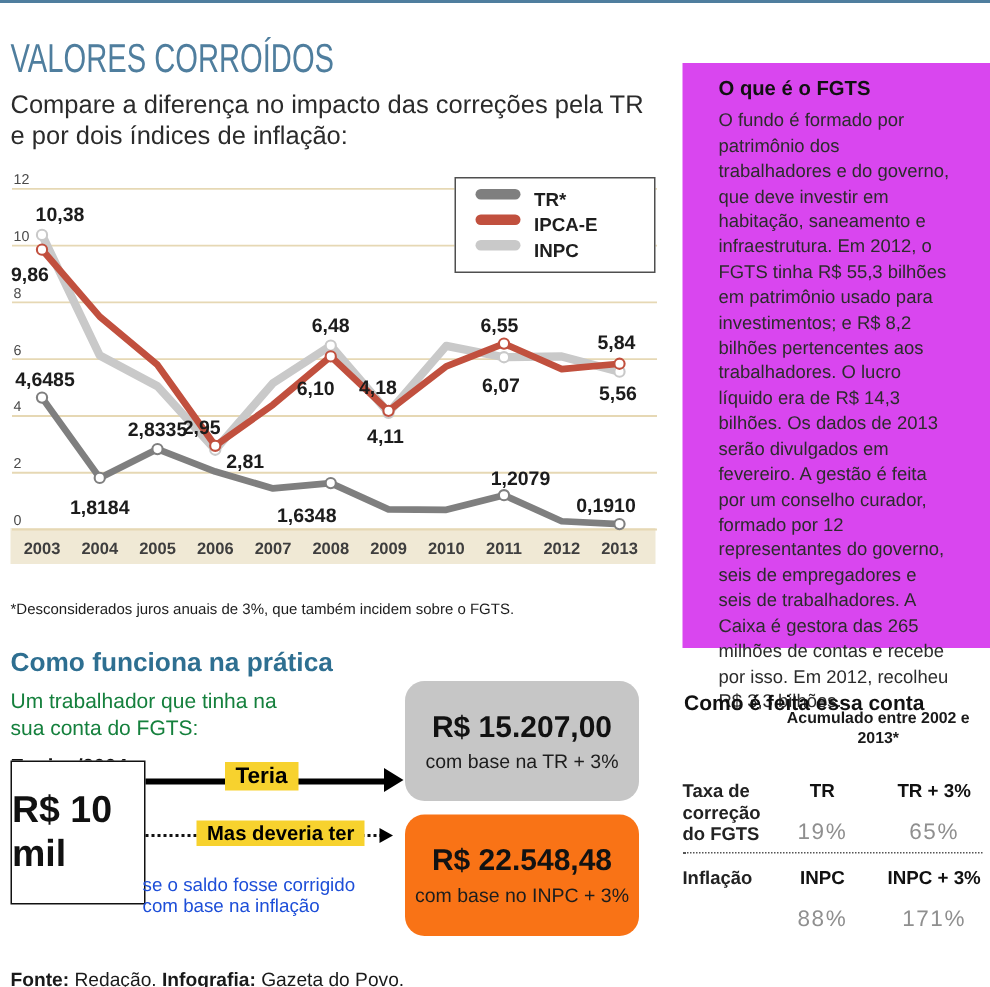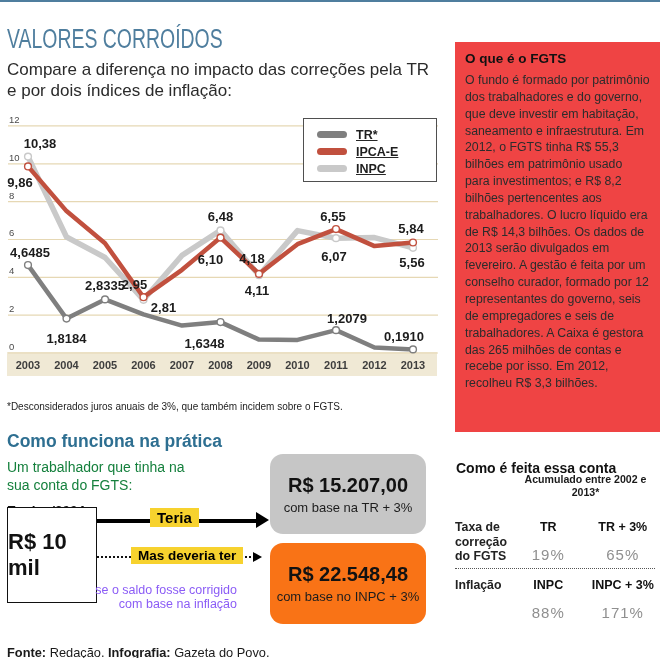--- a/index.html
+++ b/index.html
@@ -12,53 +12,53 @@
   .title{
     left:7px;top:6px;font-size:27px;font-weight:400;color:#4f7e9e;
     transform:scaleX(0.72);transform-origin:left top;white-space:nowrap;letter-spacing:0px;
   }
   .subtitle{left:7px;top:42px;width:430px;font-size:17px;line-height:1.25;color:#2b2b2b;}
   .chart-svg{left:0;top:110px;}
   .legend{
     left:303px;top:118px;width:134px;height:64px;background:#fff;
     border:1.5px solid #4f4f4f;box-sizing:border-box;padding:7px 0 0 13px;
   }
-  .lg-row{display:flex;align-items:center;height:17px;text-decoration:underline;}
+  .lg-row{display:flex;align-items:flex-start;height:17px;}
   .lg-swatch{width:30px;height:7px;border-radius:4px;margin-right:9px;flex:none;}
   .lg-label{font-size:12.5px;font-weight:bold;color:#1e1e1e;}
   .footnote{left:7px;top:391px;width:440px;font-size:10px;color:#1d1d1d;}
   .sec-title{left:7px;top:416px;font-size:17.5px;font-weight:bold;color:#2e6f91;}
   .intro{left:7px;top:444px;width:185px;font-size:14px;line-height:1.3;color:#15803d;}
   .date-label{left:7px;top:489px;font-size:13.5px;font-weight:bold;color:#111;}
   .start-box{
     left:7px;top:507px;width:90px;height:96px;border:1.5px solid #111;box-sizing:border-box;
     display:flex;align-items:center;justify-content:center;background:#fff;
   }
-  .start-amount{font-size:22px;font-weight:bold;color:#111;}
+  .start-amount{font-size:25px;font-weight:bold;color:#111;}
   .arrow1-line{left:97px;top:519px;width:161px;height:3.5px;background:#000;}
   .arrow1-head{left:256px;top:512px;width:0;height:0;border-left:13px solid #000;border-top:8px solid transparent;border-bottom:8px solid transparent;}
   .arrow2-line{left:97px;top:556px;width:158px;height:0;border-top:2px dotted #111;}
   .arrow2-head{left:253px;top:552px;width:0;height:0;border-left:9px solid #000;border-top:5px solid transparent;border-bottom:5px solid transparent;}
   .hl{
     background:#f7d22e;color:#000;font-weight:bold;padding:1px 7px;white-space:nowrap;
   }
   .hl1{left:150px;top:508px;font-size:15px;}
   .hl2{left:131px;top:547px;font-size:13.5px;}
-  .arrow2-caption{left:95px;top:570px;width:142px;text-align:right;font-size:12.5px;line-height:1.18;color:#8b5cf6;}
+  .arrow2-caption{left:95px;top:570px;width:142px;text-align:left;font-size:12.5px;line-height:1.18;color:#1d4ed8;}
   .result-box{
     width:156px;box-sizing:border-box;display:flex;flex-direction:column;
     align-items:center;justify-content:center;gap:3px;text-align:center;border-radius:13px;
   }
   .result1{left:270px;top:454px;height:80px;background:#c6c6c6;}
   .result2{left:270px;top:543px;height:81px;background:#f97316;}
   .result-value{font-size:20px;font-weight:bold;color:#121212;}
   .result-caption{font-size:13px;color:#1d1d1d;}
   .sidebar{
-    left:455px;top:42px;width:205px;height:390px;background:#ef4444;box-sizing:border-box;
-    padding:9px 10px;
+    left:455px;top:42px;width:205px;height:390px;background:#d946ef;box-sizing:border-box;
+    padding:9px 24px;
   }
   .sidebar-title{font-size:13.5px;font-weight:bold;color:#111;margin:0 0 6px 0;}
   .sidebar-body{font-size:12.3px;line-height:1.37;color:#2c2c2c;margin:0;}
   .conta-title{left:456px;top:446px;font-size:14px;font-weight:bold;color:#111;}
   .conta-row{left:455px;width:205px;display:flex;}
   .conta-spacer{width:56px;flex:none;}
   .conta-cell{flex:1;text-align:center;}
   .conta-headers{top:473px;font-size:10.6px;font-weight:bold;line-height:1.2;color:#1a1a1a;}
   .conta-r1{top:520px;}
   .conta-r2{top:578px;}

